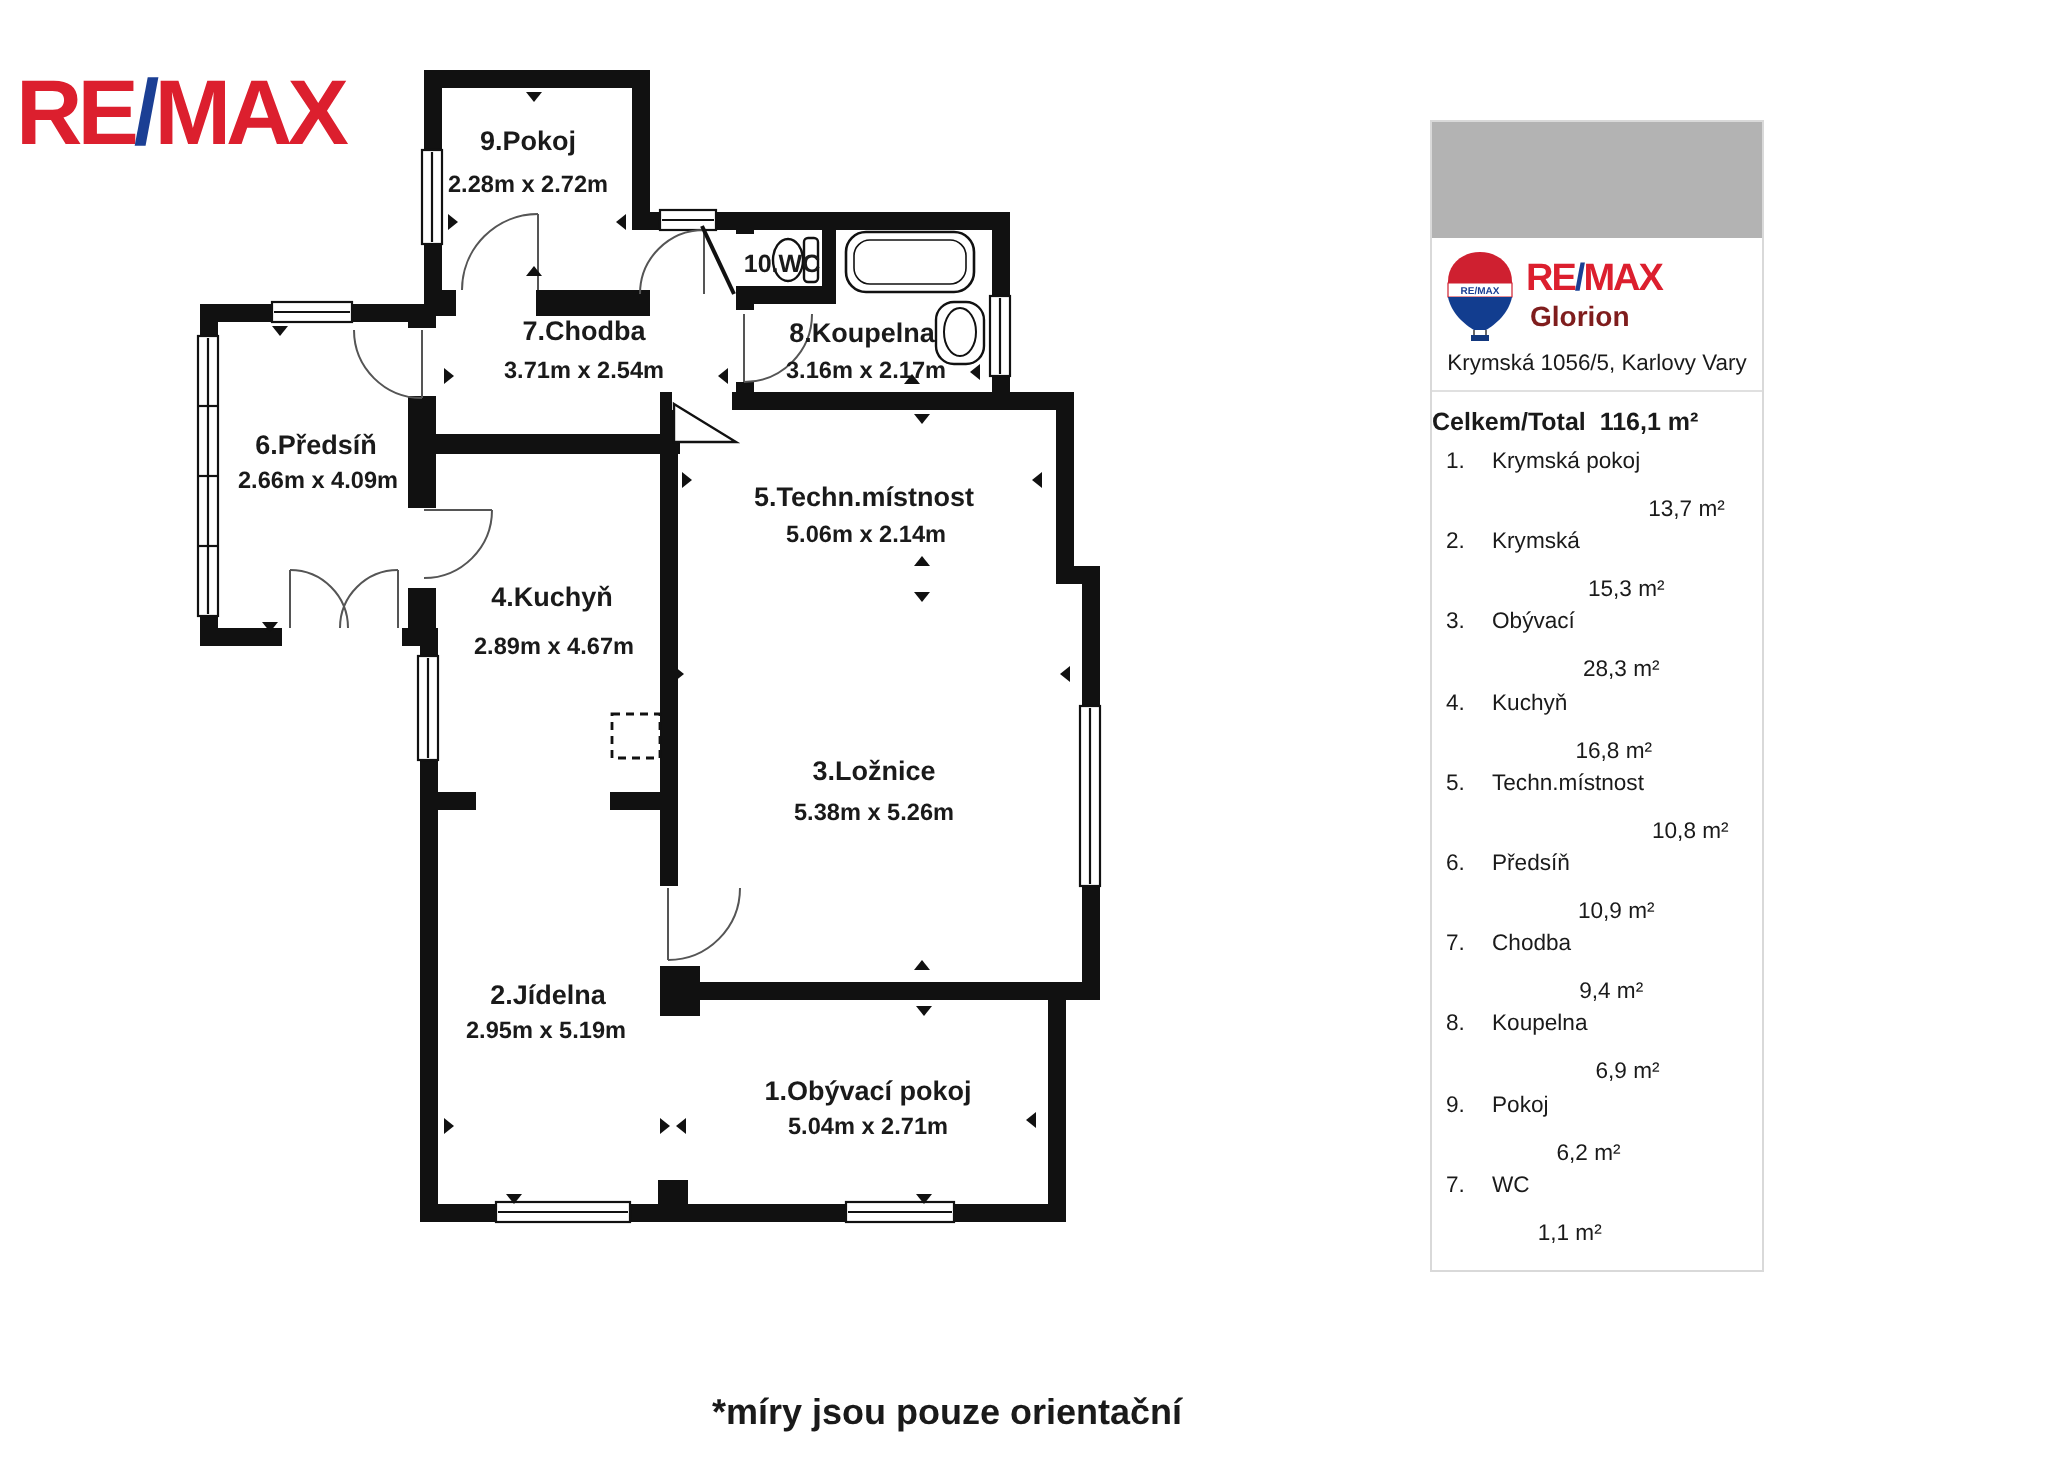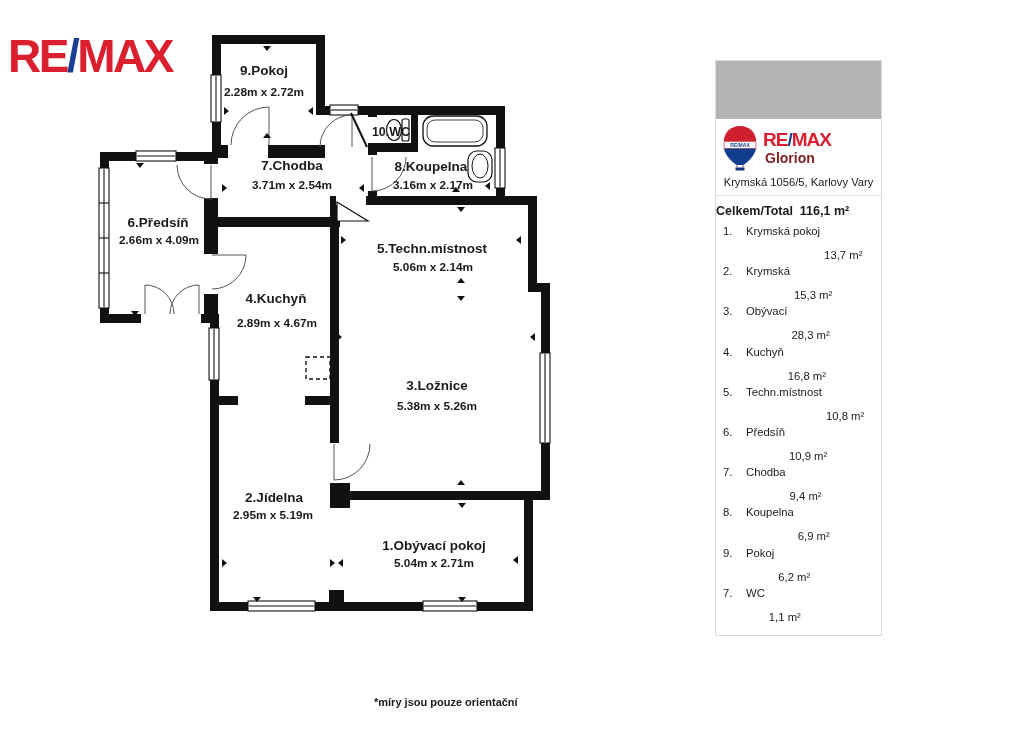--- a/index.html
+++ b/index.html
@@ -24,21 +24,21 @@
   .wordmark{font-size:19px;font-weight:800;letter-spacing:-1px;line-height:1.05;white-space:nowrap;}
   .wordmark .red{color:#dc1f2e}
   .wordmark .blue{color:#1b3f94}
   .office{font-size:14px;font-weight:700;color:#7f1d1d;margin:1px 0 0 2px;}
   .address{font-size:11.2px;text-align:center;padding:3px 2px 7px 2px;border-bottom:1px solid #e0e0e0;}
   .total{font-size:12.5px;font-weight:700;text-align:left;margin:8px 0 5px 0;}
   .list{padding:0 4px 10px 7px;}
   .row{display:flex;font-size:11.3px;line-height:16.2px;}
   .row .num{width:23px;flex:none;}
   .row .area{margin-left:4px;white-space:nowrap;margin-top:24px;}
-  .footer{position:absolute;left:374px;top:696px;font-size:11px;font-weight:600;}
+  .footer{position:absolute;left:356px;top:696px;font-size:18px;font-weight:600;}
 </style>
 </head>
 <body>
 
 <div class="page">
 
   <div class="logo"><span class="red">RE</span><span class="blue">/</span><span class="red">MAX</span></div>
 
   <svg class="plan" width="1024" height="741" viewBox="0 0 1024 741">
 

